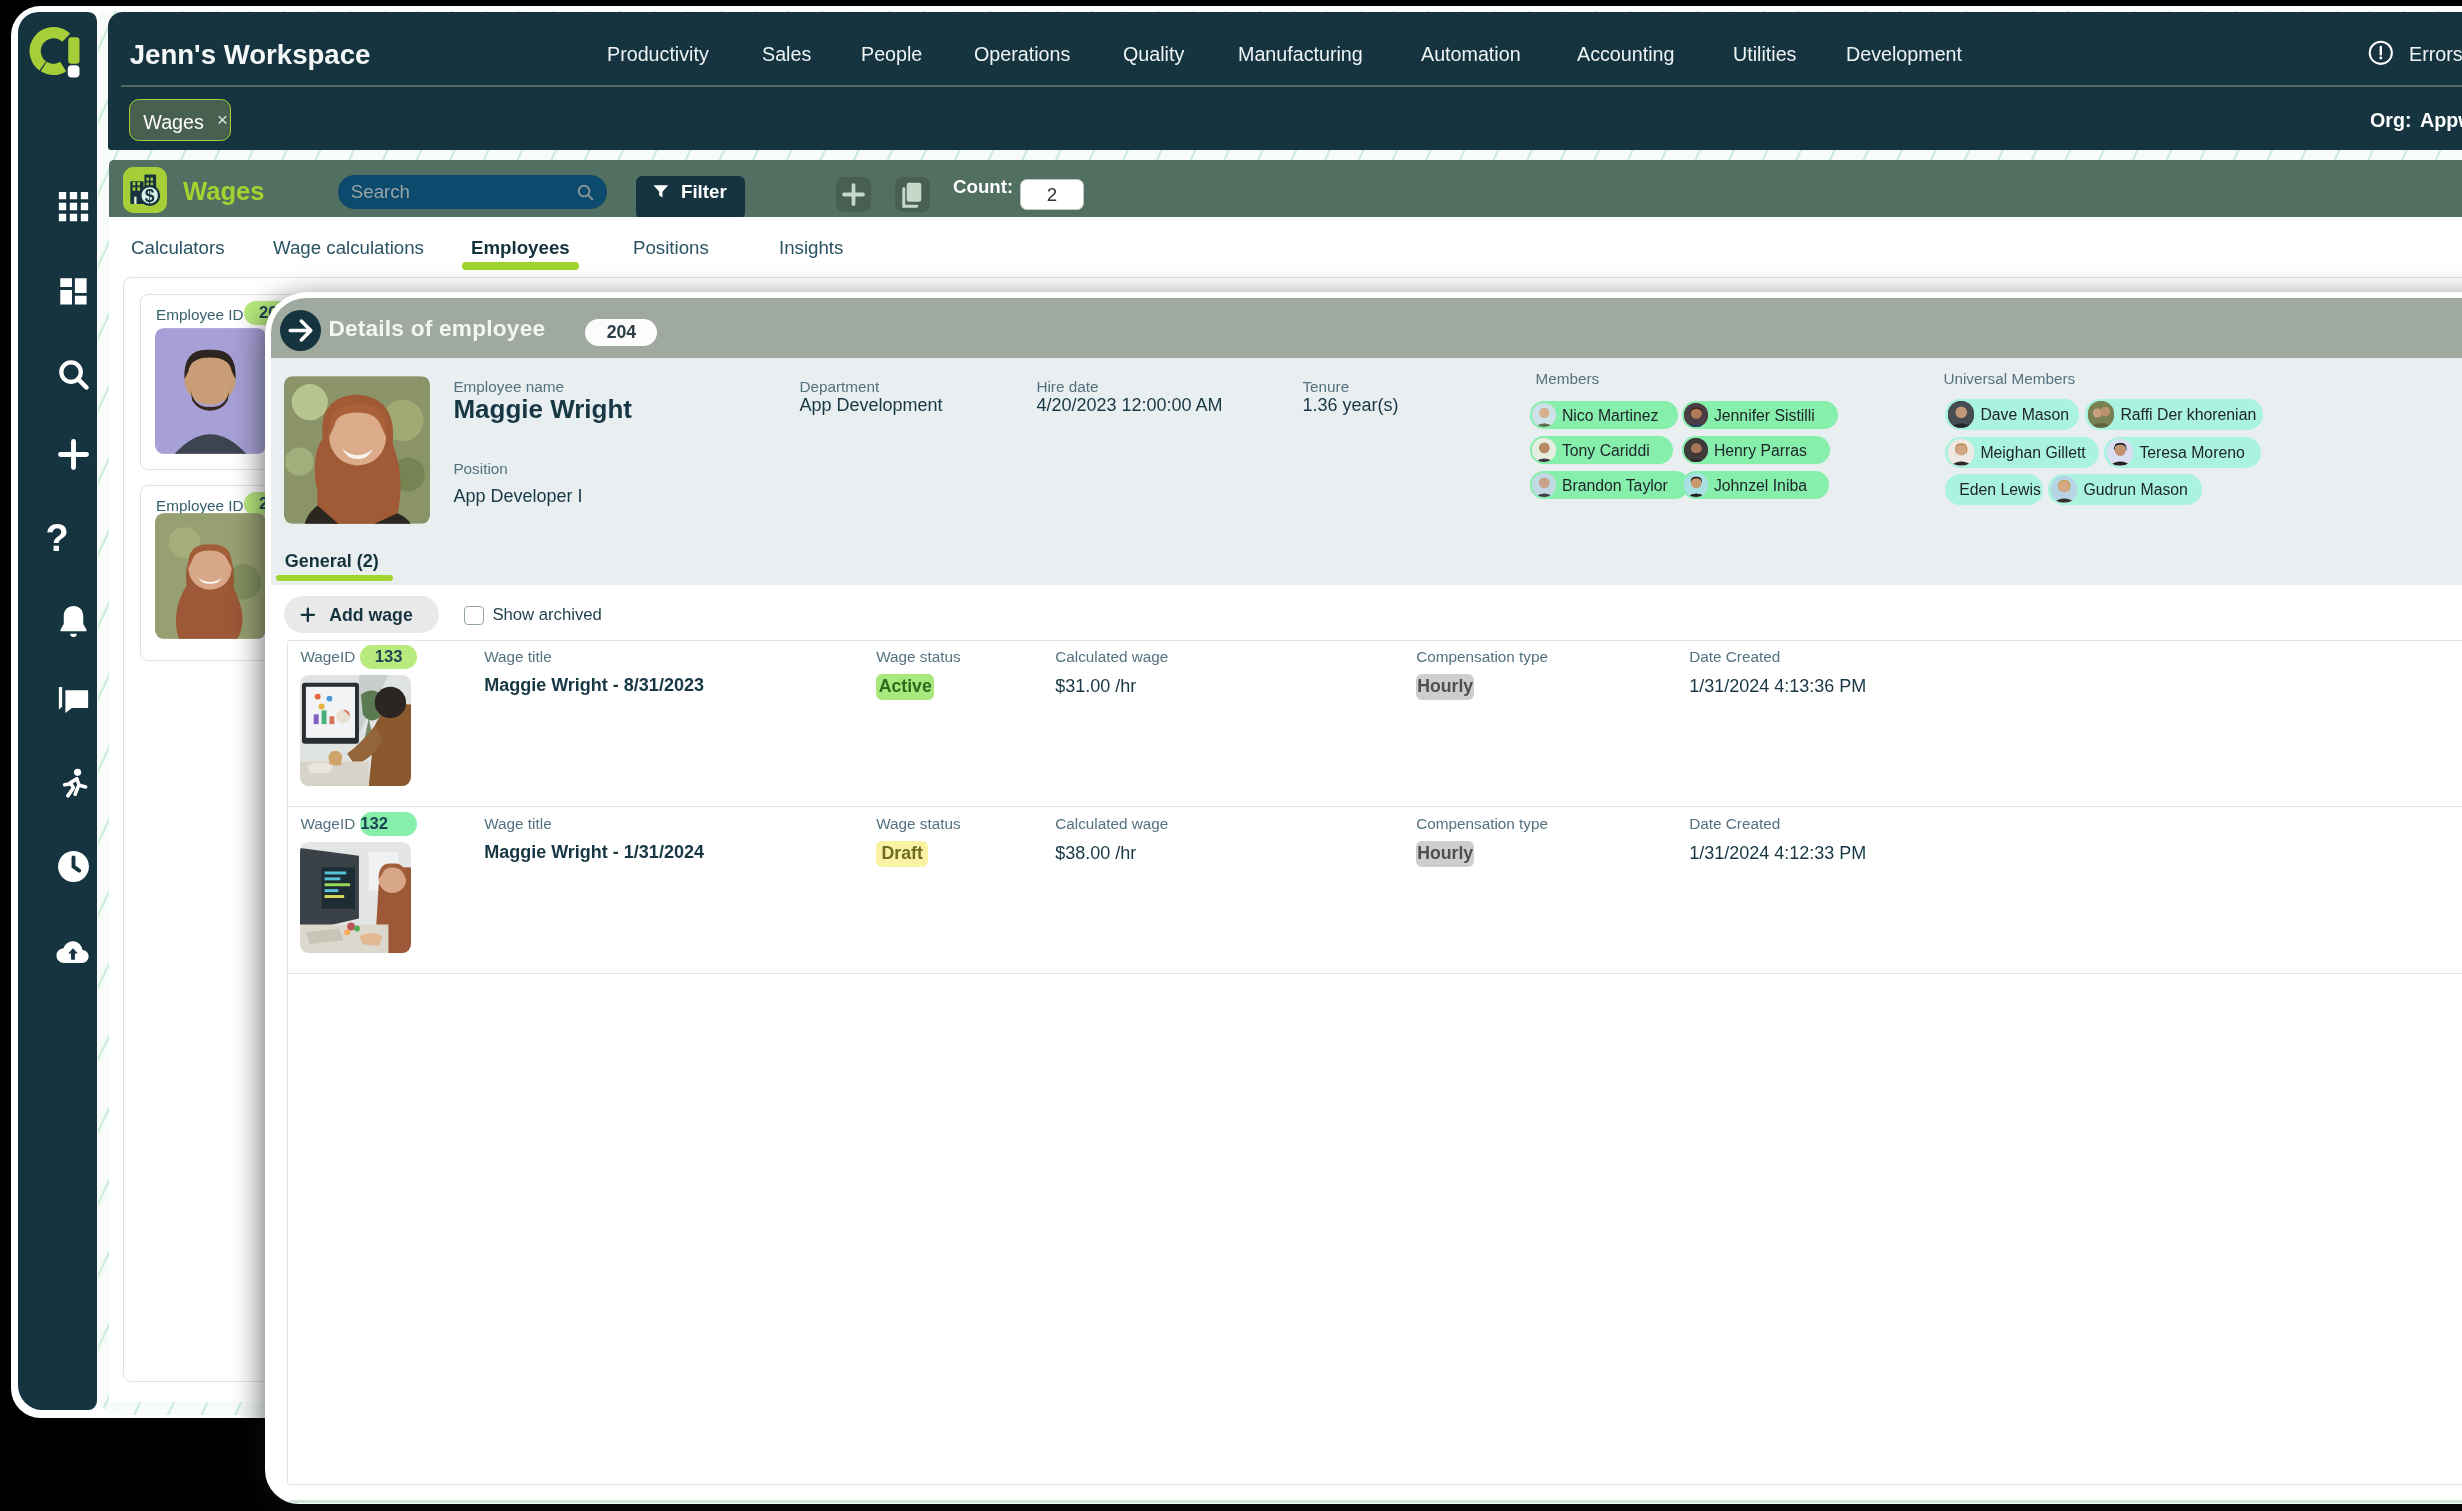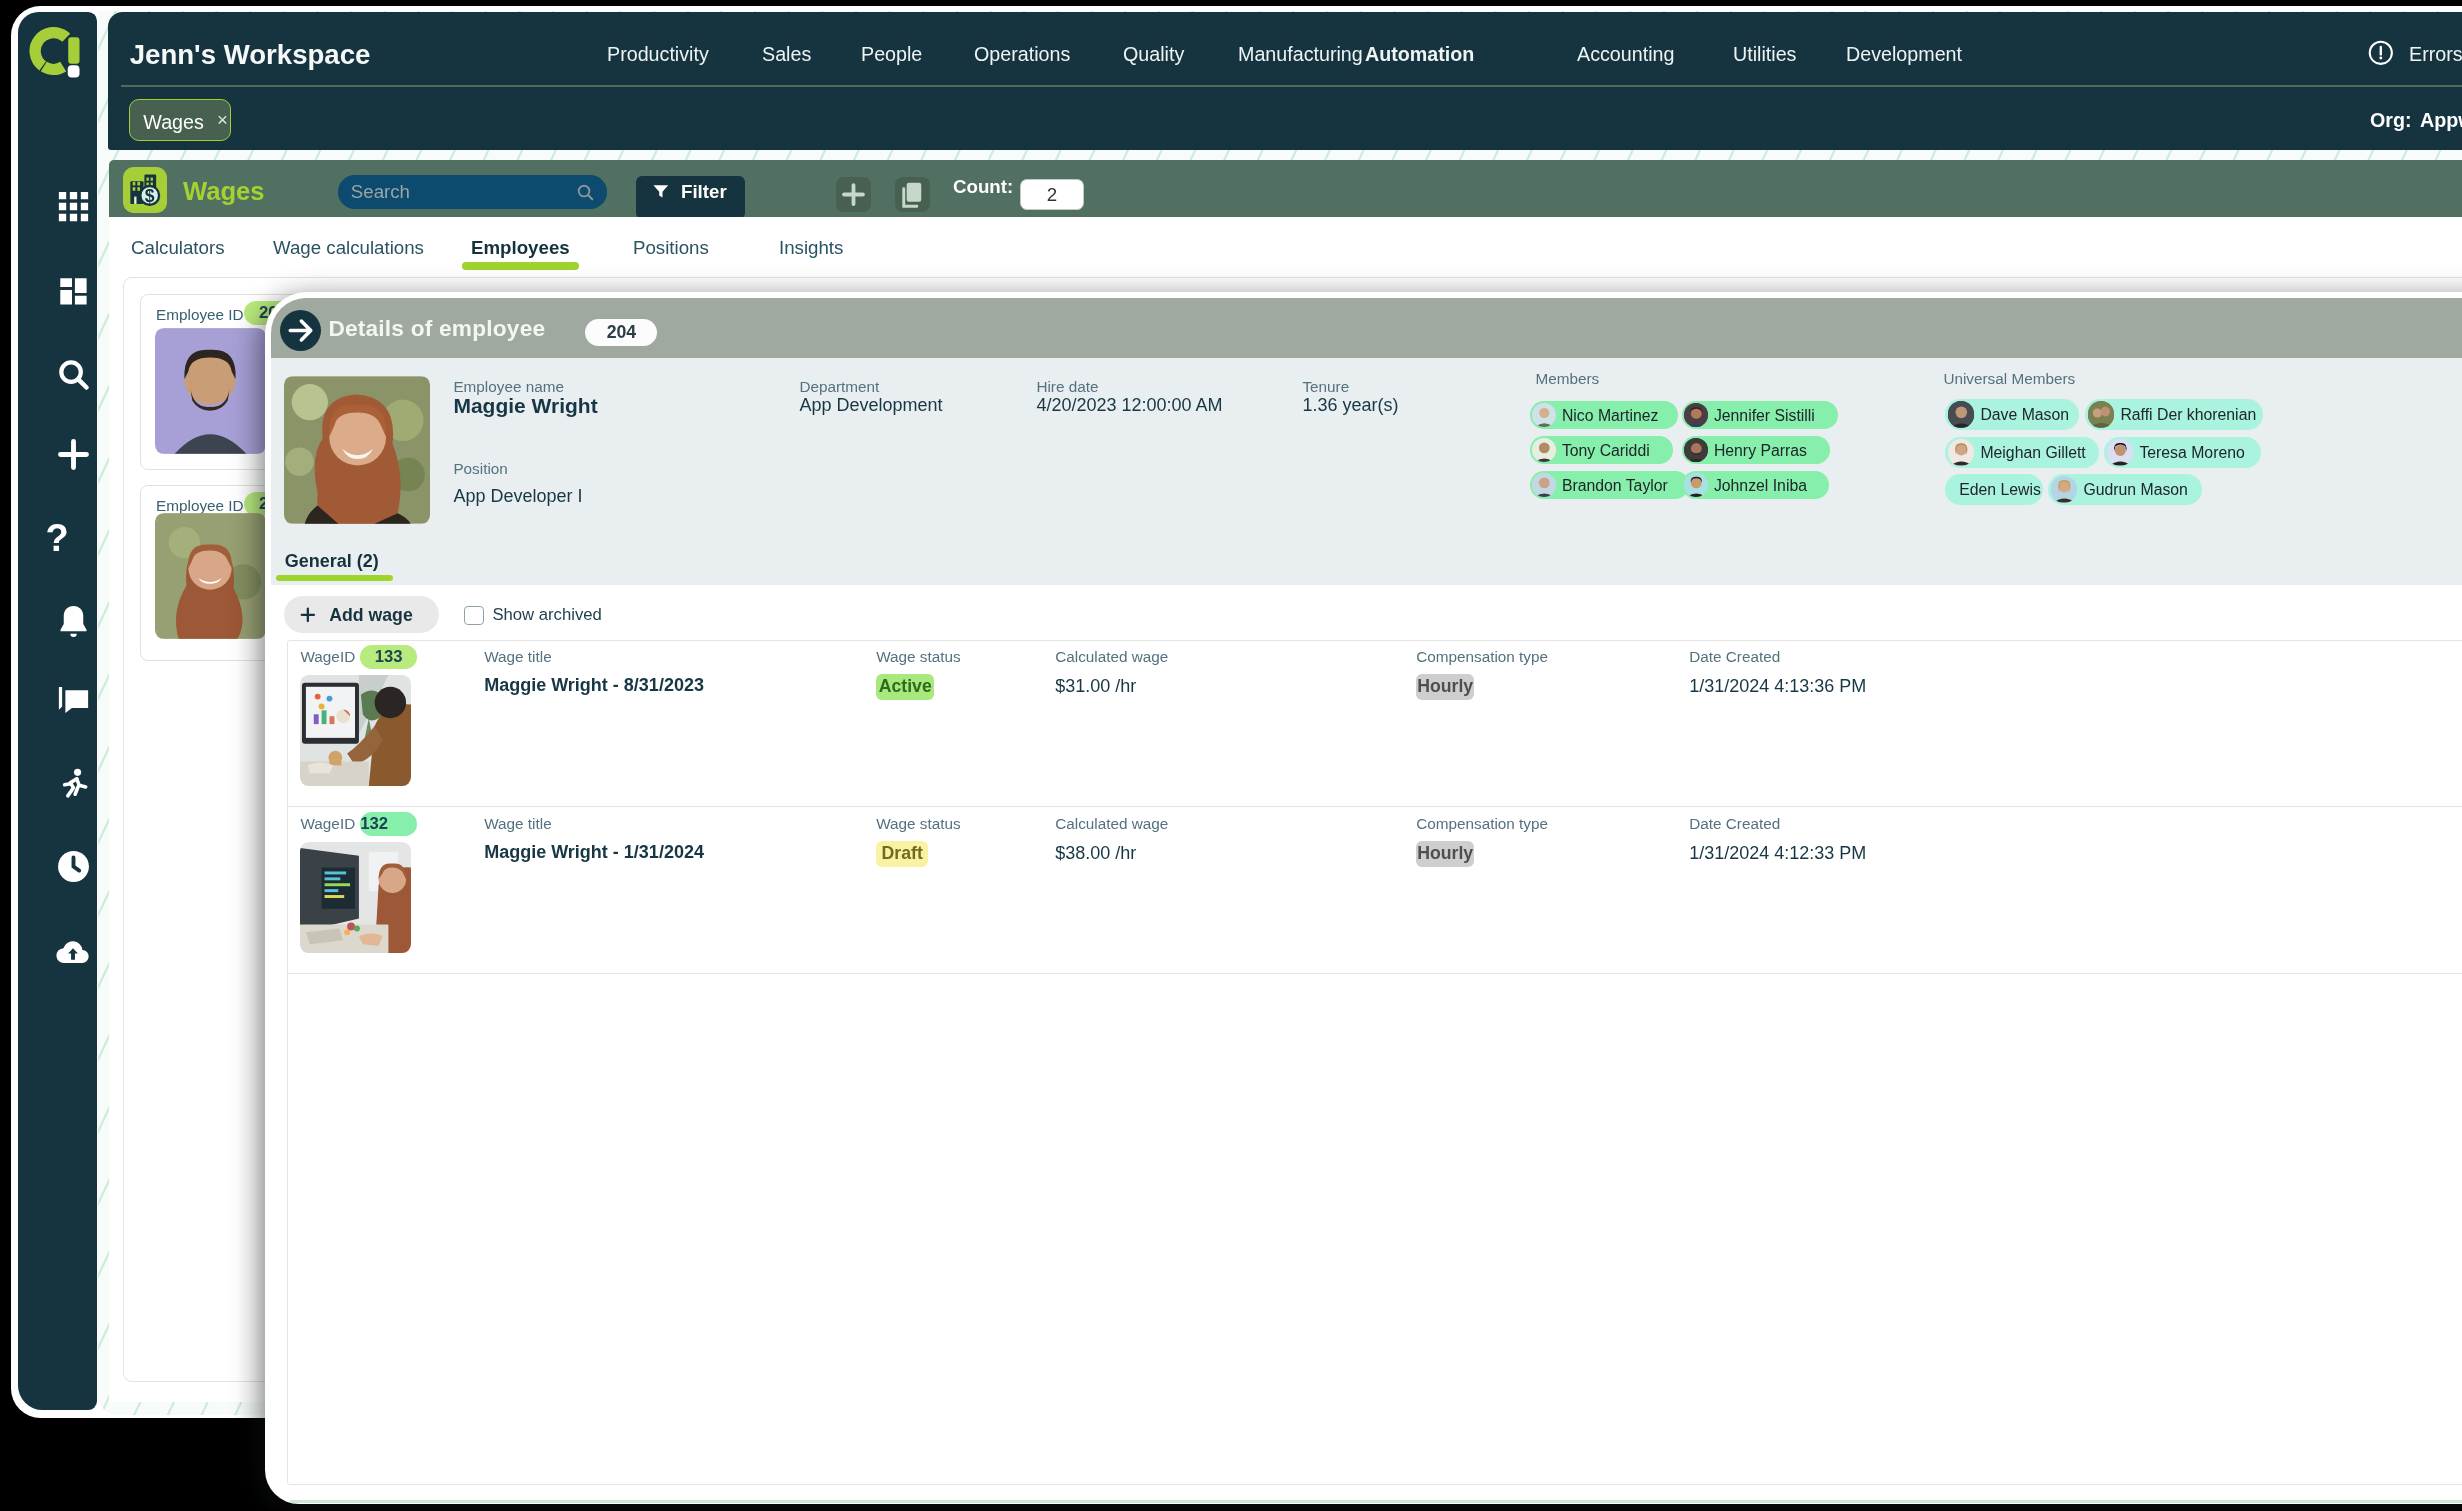--- a/index.html
+++ b/index.html
@@ -90,21 +90,21 @@
 </div>
 <div id="header">
   <div class="abs" style="left:21.7px;top:27px;color:#f4f8f8;font-size:27.6px;font-weight:bold;">Jenn's Workspace</div>
   <div class="abs" style="left:12.8px;top:73px;width:2677px;height:1.5px;background:#53695c;"></div>
   <div class="nav" style="left:499px;">Productivity</div>
   <div class="nav" style="left:654px;">Sales</div>
   <div class="nav" style="left:753px;">People</div>
   <div class="nav" style="left:866px;">Operations</div>
   <div class="nav" style="left:1015px;">Quality</div>
   <div class="nav" style="left:1130px;">Manufacturing</div>
-  <div class="nav" style="left:1257px;font-weight:bold;">Automation</div>
+  <div class="nav" style="left:1313px;">Automation</div>
   <div class="nav" style="left:1469px;">Accounting</div>
   <div class="nav" style="left:1625px;">Utilities</div>
   <div class="nav" style="left:1738px;">Development</div>
   <svg class="abs" style="left:2260px;top:28px;" width="25.6" height="25.6" viewBox="0 0 24 24">
       <circle cx="12" cy="12" r="10.4" fill="none" stroke="#fff" stroke-width="1.9"></circle>
       <path d="M12 6.5v7" stroke="#fff" stroke-width="2.2" stroke-linecap="round"></path>
       <circle cx="12" cy="16.8" r="1.4" fill="#fff"></circle>
     </svg>
   <div class="nav" style="left:2301px;">Errors</div>
 
@@ -221,21 +221,21 @@
         <circle cx="12" cy="66" r="11" fill="#b4bf8c" opacity="0.6"></circle>
         <path d="M56 14 Q88 16 84 52 Q94 78 88 106 Q80 114 70 114 L36 114 Q24 110 26 90 Q20 62 30 48 Q26 16 56 14z" fill="#a05a36"></path>
         <path d="M88 106 Q96 110 98 114 L70 114z" fill="#2c2620"></path>
         <path d="M26 100 Q18 106 16 114 L42 114z" fill="#2c2620"></path>
         <circle cx="57" cy="47" r="22" fill="#dcab89"></circle>
         <path d="M35 47 Q33 20 57 22 Q81 20 79 47 L75 38 Q71 28 57 28 Q41 28 39 38z" fill="#ab6138"></path>
         <path d="M45 56 Q57 66 69 56 Q65 64 57 64 Q49 64 45 56z" fill="#f8f5f1"></path>
       </svg>
     </div>
     <div class="lab" style="left:182px;top:19.7px;">Employee name</div>
-    <div class="val" style="left:182px;top:36px;font-weight:bold;font-size:21px;">Maggie Wright</div>
+    <div class="val" style="left:182px;top:36px;font-weight:bold;font-size:26px;">Maggie Wright</div>
     <div class="lab" style="left:182px;top:102px;">Position</div>
     <div class="val" style="left:182px;top:128px;">App Developer I</div>
     <div class="lab" style="left:528px;top:19.7px;">Department</div>
     <div class="val" style="left:528px;top:37px;">App Development</div>
     <div class="lab" style="left:765px;top:19.7px;">Hire date</div>
     <div class="val" style="left:765px;top:37px;">4/20/2023 12:00:00 AM</div>
     <div class="lab" style="left:1031px;top:19.7px;">Tenure</div>
     <div class="val" style="left:1031px;top:37px;">1.36 year(s)</div>
     <div class="lab" style="left:1264px;top:11.8px;">Members</div>
     <div class="lab" style="left:1672px;top:11.8px;">Universal Members</div>

